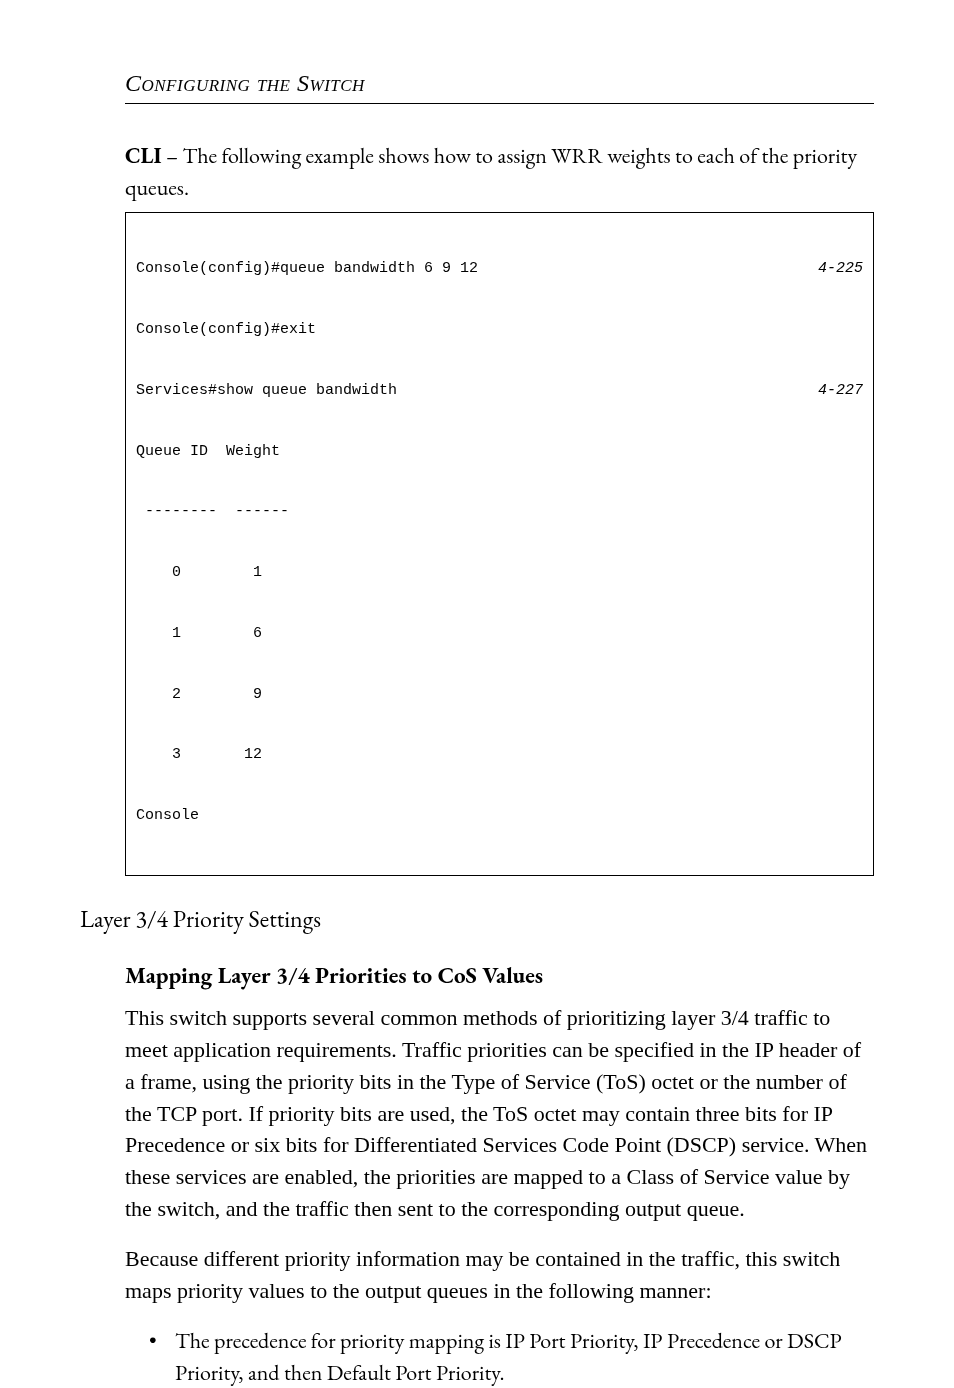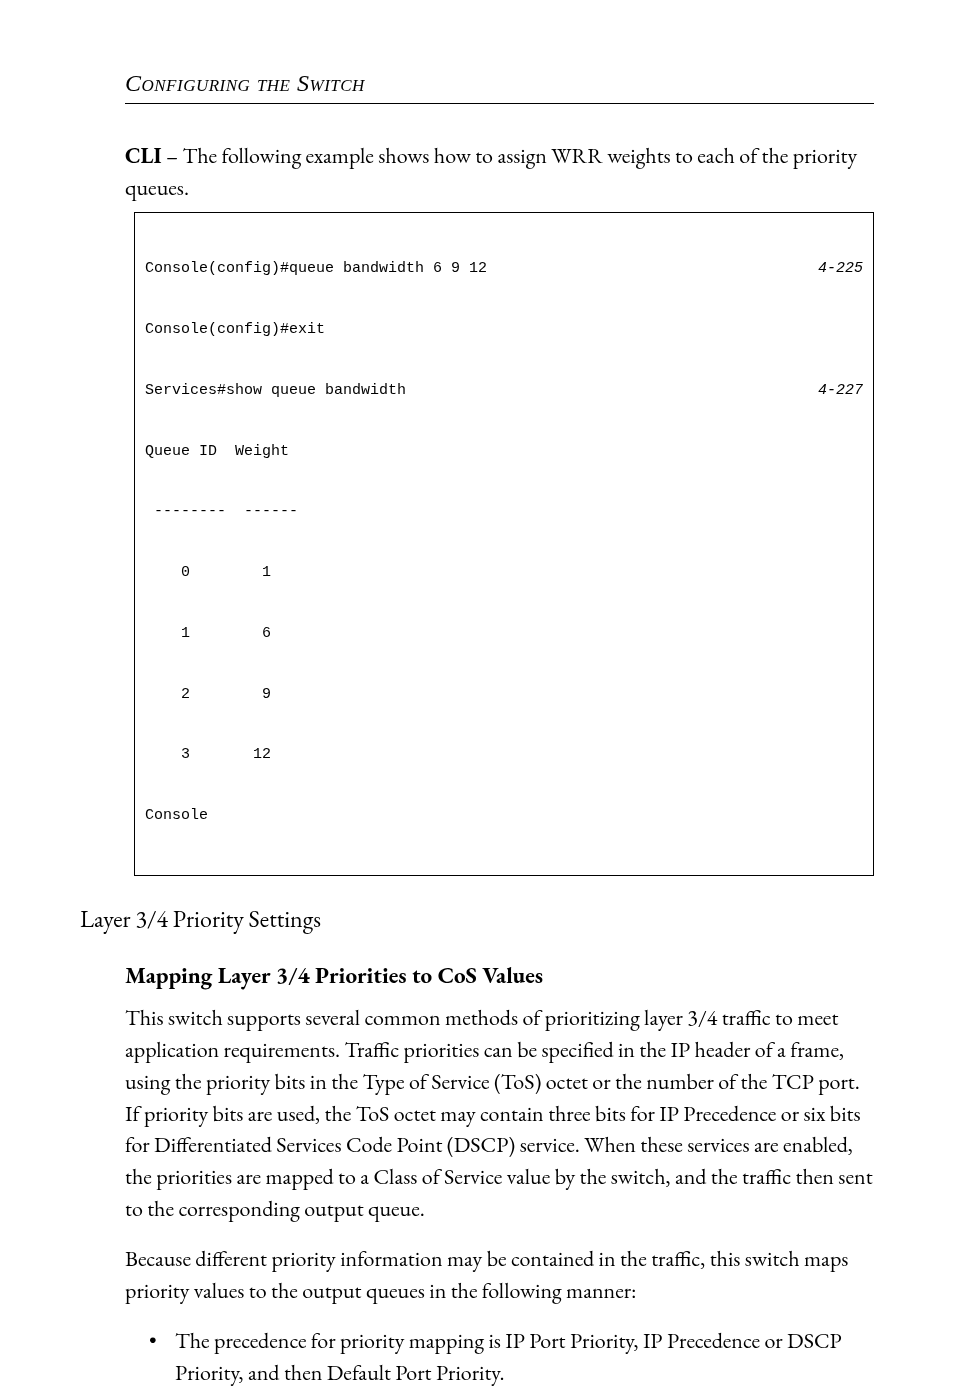--- a/index.html
+++ b/index.html
@@ -37,21 +37,20 @@
     margin: 0 0 8px 0;
   }
   .code-block {
     border: 1px solid #000;
     padding: 6px 10px 8px 10px;
     font-family: "Courier New", Courier, monospace;
     font-size: 15px;
     line-height: 1.35;
     white-space: pre;
     overflow: hidden;
-    margin-left: 9px;
   }
   .code-line {
     display: flex;
     justify-content: space-between;
   }
   .code-line .ref {
     font-style: italic;
     padding-left: 20px;
   }
   .section-h2 {
@@ -59,20 +58,21 @@
     font-weight: normal;
     margin: 26px 0 22px -45px;
   }
   .section-h3 {
     font-size: 23px;
     font-weight: bold;
     margin: 0 0 10px 0;
   }
   .para {
     margin: 0 0 18px 0;
+    font-family: Liberation Serif, serif;
   }
   ul.bullets {
     margin: 0;
     padding: 0 0 0 24px;
     list-style: none;
   }
   ul.bullets li {
     position: relative;
     padding-left: 26px;
     margin-bottom: 4px;

